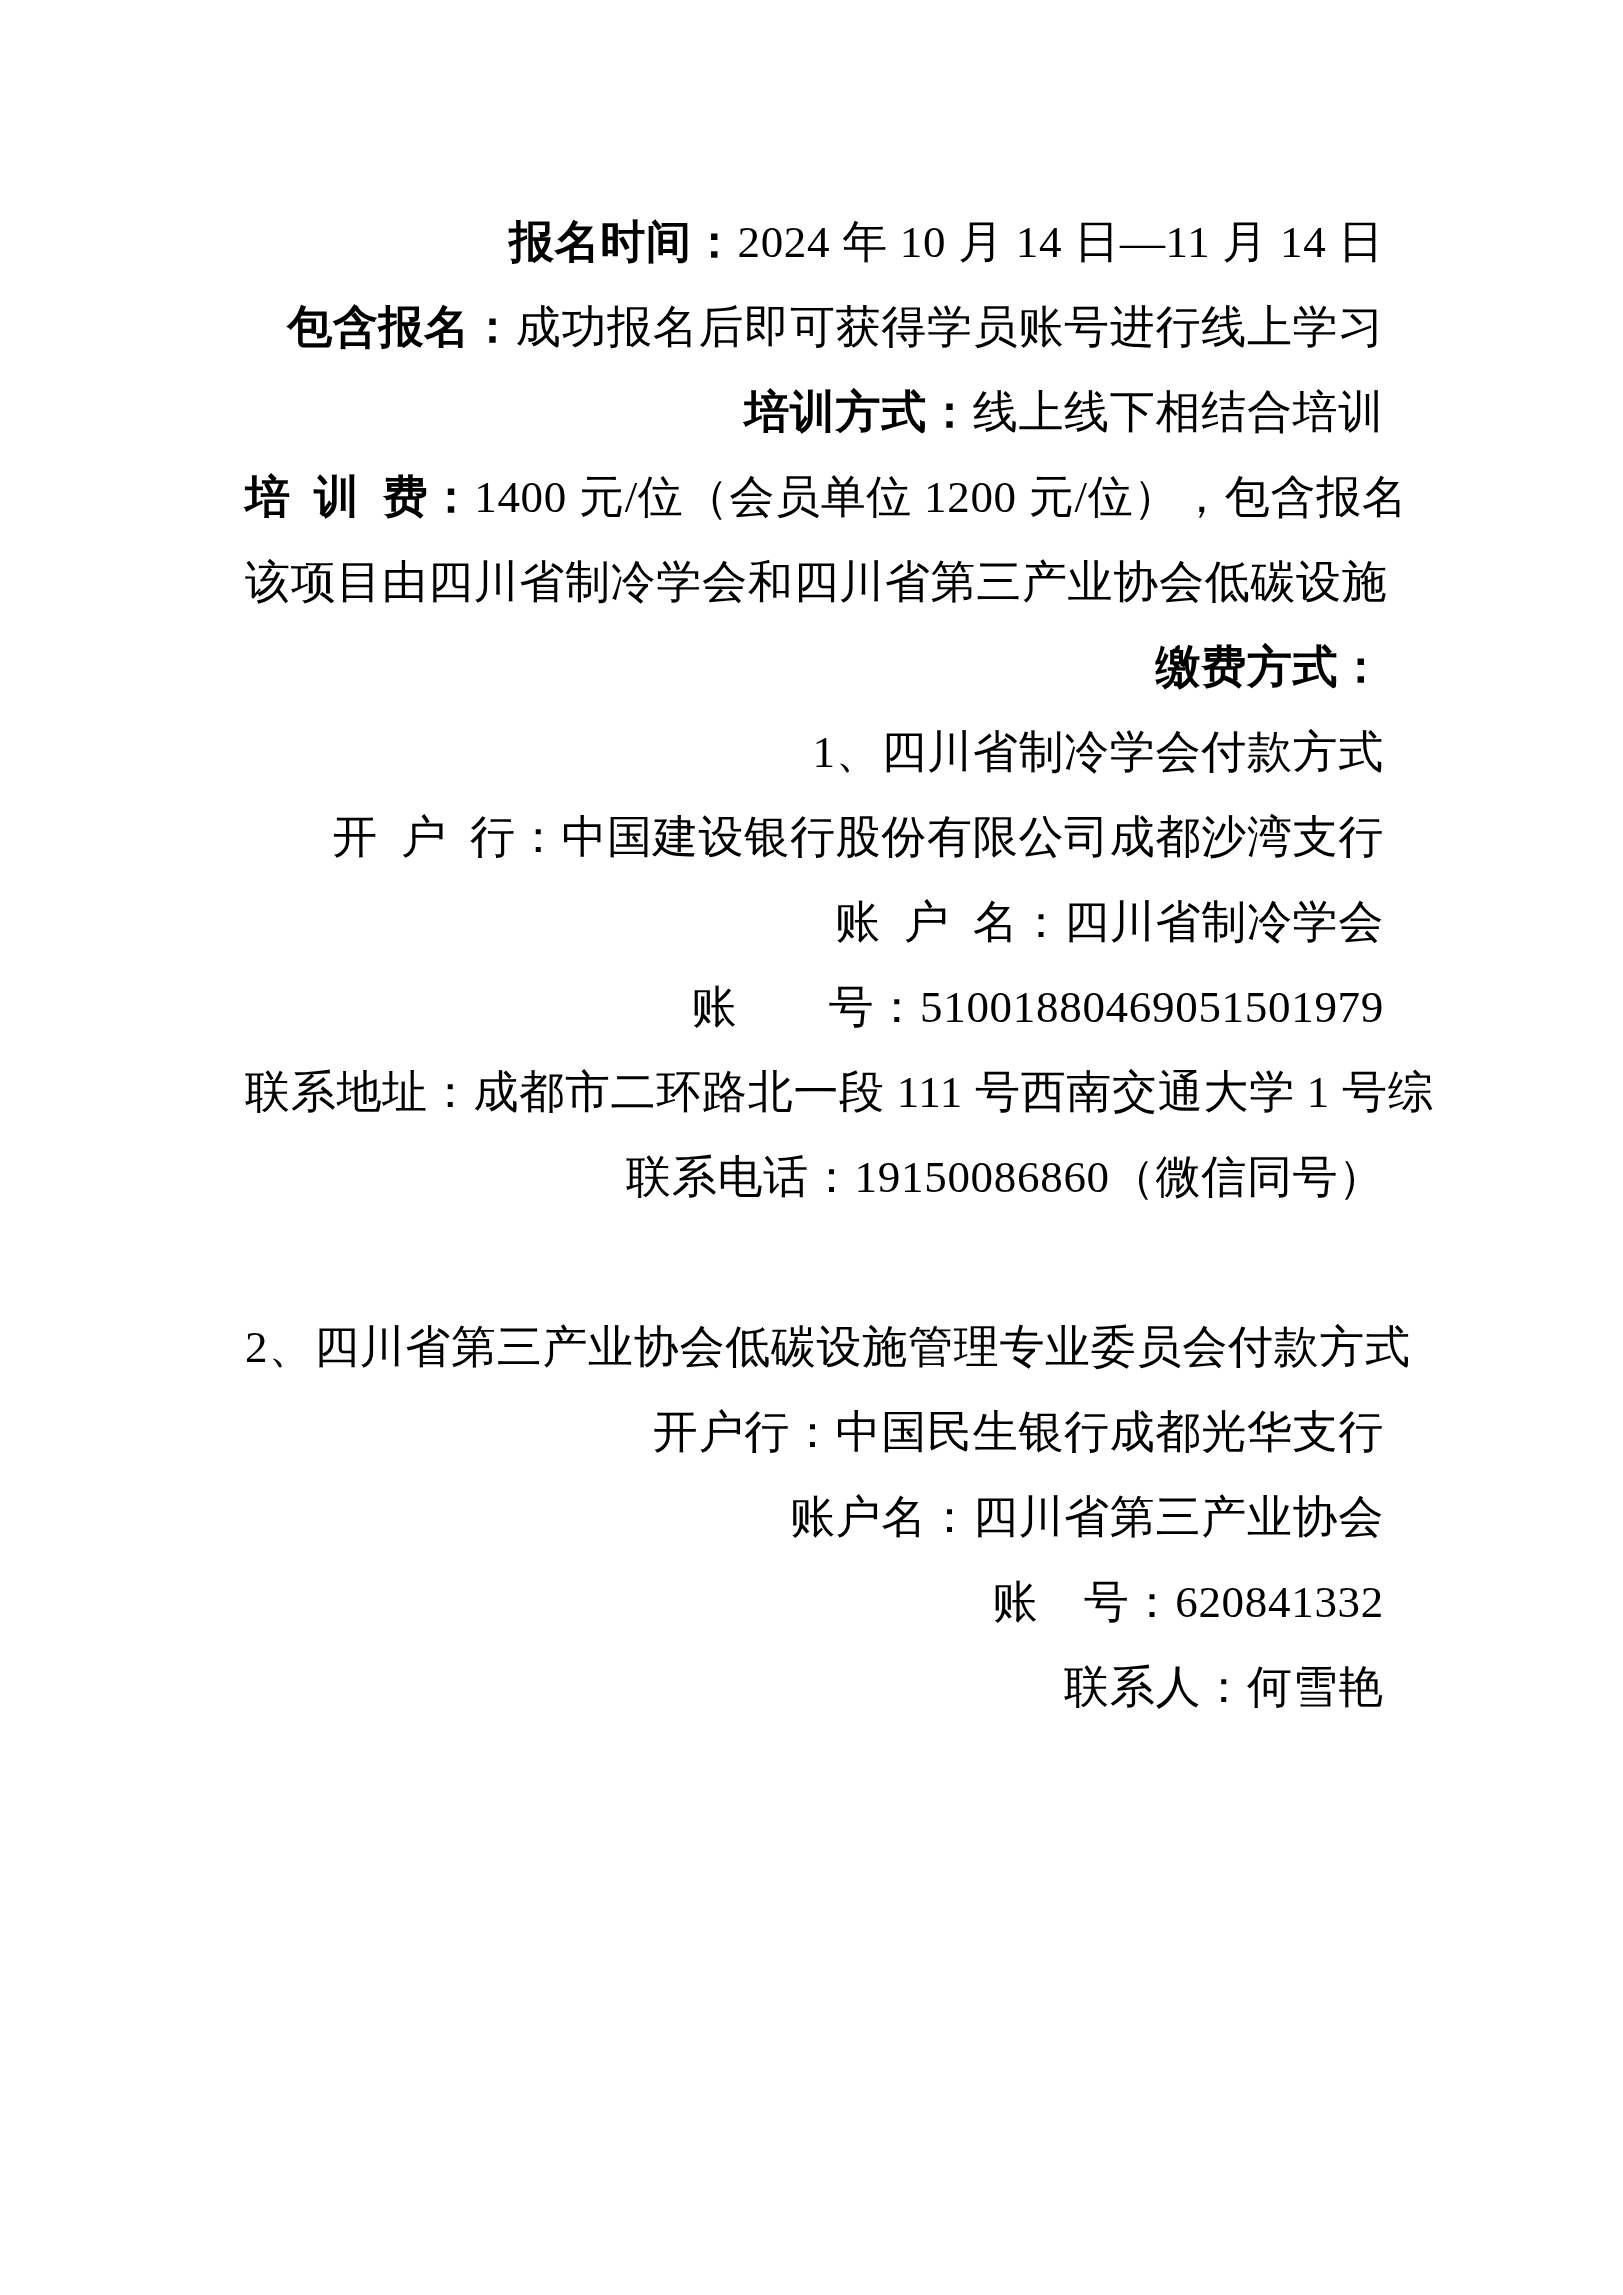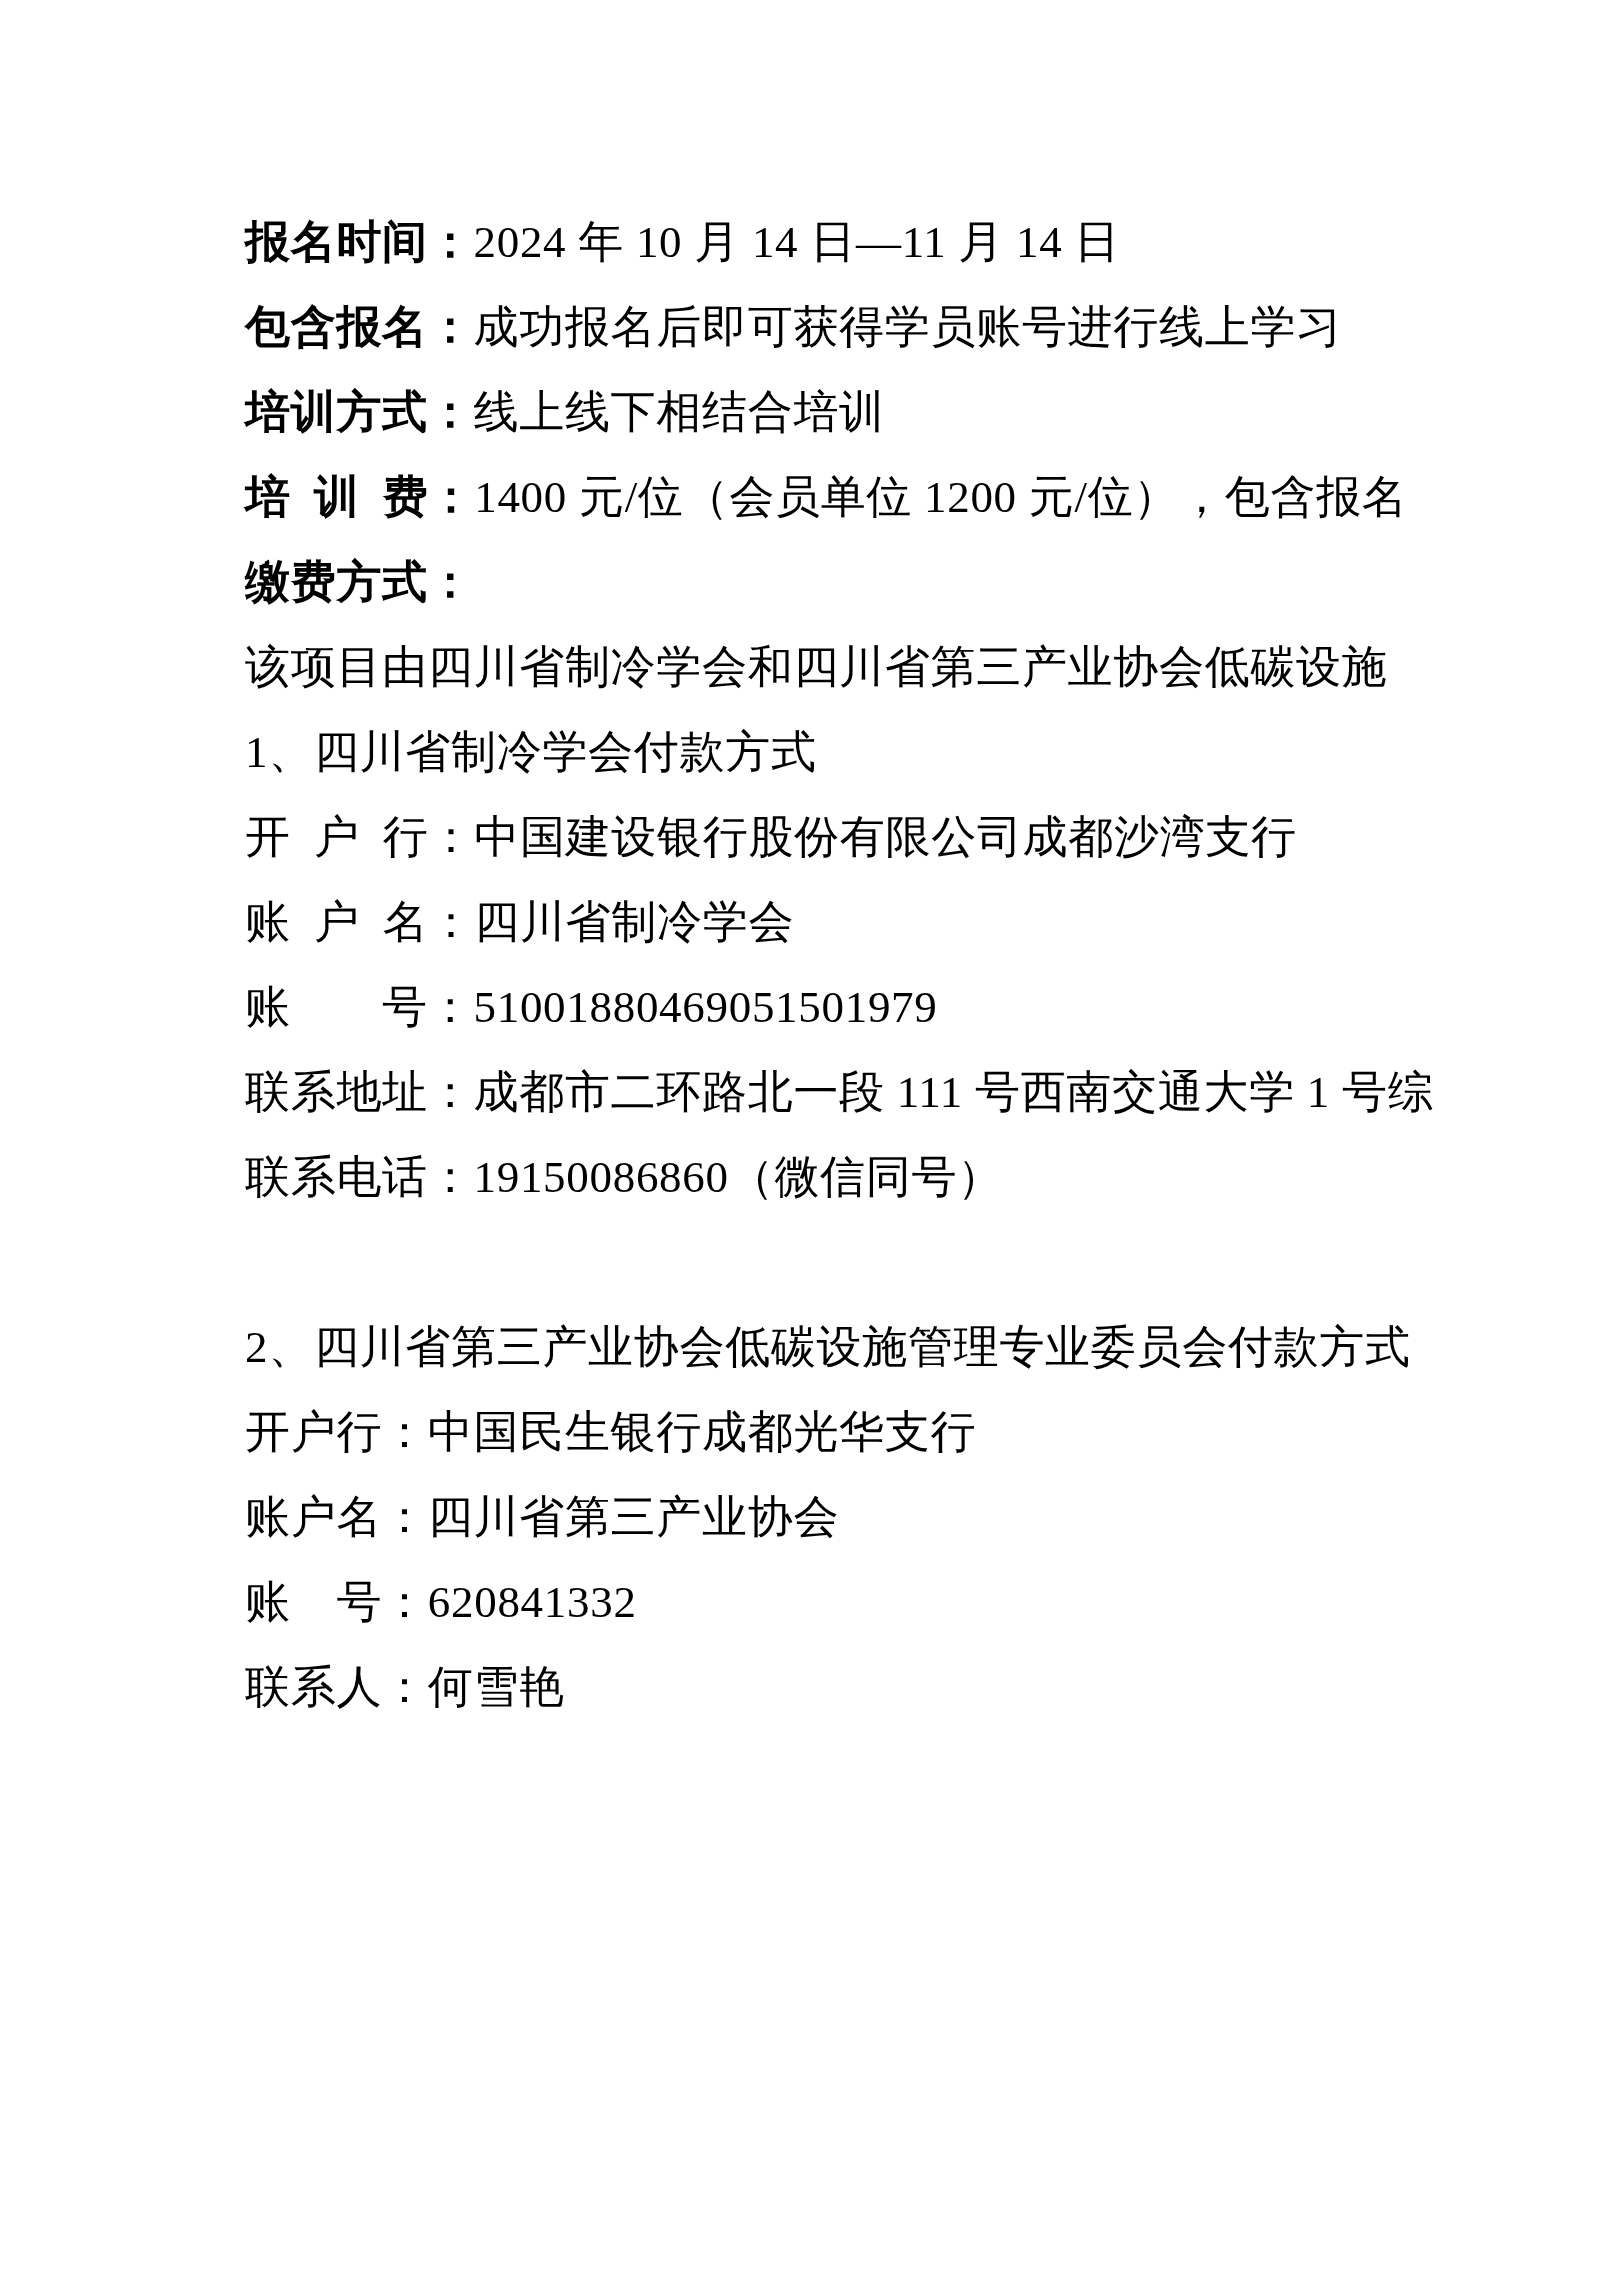--- a/index.html
+++ b/index.html
@@ -12,42 +12,43 @@
     height: 2295px;
     position: relative;
     color: #000000;
     font-family: "Liberation Serif", "DejaVu Serif", serif;
   }
   .doc {
     position: absolute;
     left: 245px;
     top: 200px;
     width: 1139px;
+    text-align: right;
   }
   .line {
     height: 85px;
     line-height: 85px;
     font-size: 45px;
     white-space: nowrap;
     letter-spacing: 0.7px;
   }
   .lbl {
     font-weight: bold;
   }
 </style>
 </head>
 <body>
 
 <div class="doc">
   <div class="line"><span class="lbl">报名时间：</span><span>2024 年 10 月 14 日—11 月 14 日</span></div>
   <div class="line"><span class="lbl">包含报名：</span><span>成功报名后即可获得学员账号进行线上学习</span></div>
   <div class="line"><span class="lbl">培训方式：</span><span>线上线下相结合培训</span></div>
   <div class="line"><span class="lbl">培 训 费：</span><span>1400 元/位（会员单位 1200 元/位），包含报名</span></div>
+  <div class="line"><span class="lbl"></span><span>该项目由四川省制冷学会和四川省第三产业协会低碳设施</span></div>
   <div class="line"><span class="lbl">缴费方式：</span><span></span></div>
-  <div class="line"><span class="lbl"></span><span>该项目由四川省制冷学会和四川省第三产业协会低碳设施</span></div>
   <div class="line"><span class="lbl"></span><span>1、四川省制冷学会付款方式</span></div>
   <div class="line"><span class="lbl"></span><span>开 户 行：中国建设银行股份有限公司成都沙湾支行</span></div>
   <div class="line"><span class="lbl"></span><span>账 户 名：四川省制冷学会</span></div>
   <div class="line"><span class="lbl"></span><span>账  号：51001880469051501979</span></div>
   <div class="line"><span class="lbl"></span><span>联系地址：成都市二环路北一段 111 号西南交通大学 1 号综</span></div>
   <div class="line"><span class="lbl"></span><span>联系电话：19150086860（微信同号）</span></div>
   <div class="line"><span class="lbl"></span><span></span></div>
   <div class="line"><span class="lbl"></span><span>2、四川省第三产业协会低碳设施管理专业委员会付款方式</span></div>
   <div class="line"><span class="lbl"></span><span>开户行：中国民生银行成都光华支行</span></div>
   <div class="line"><span class="lbl"></span><span>账户名：四川省第三产业协会</span></div>

